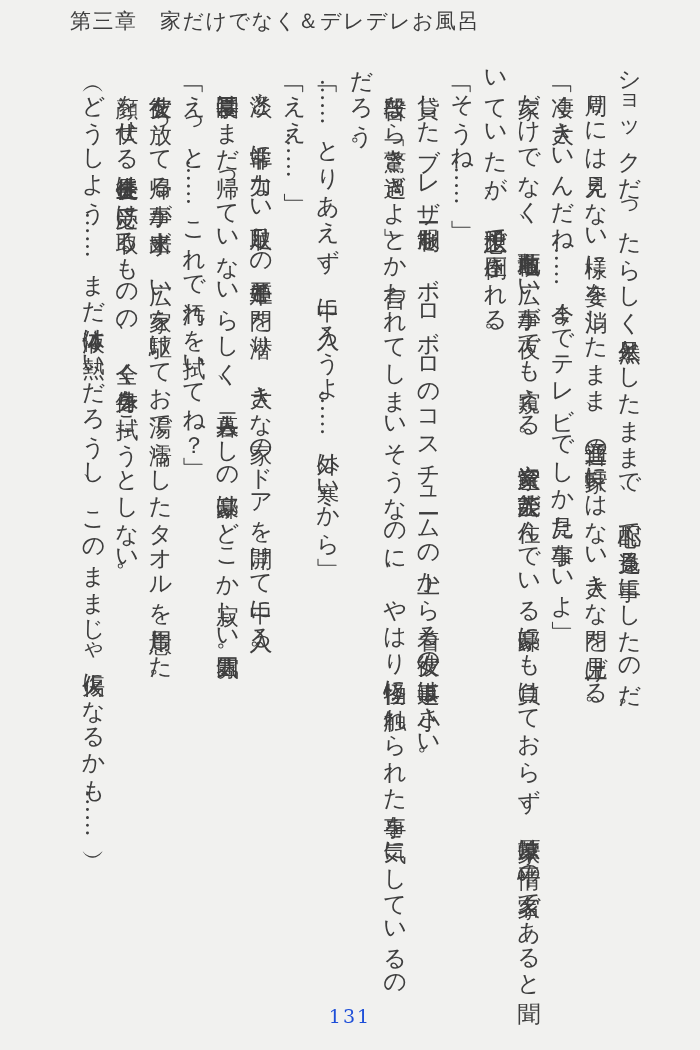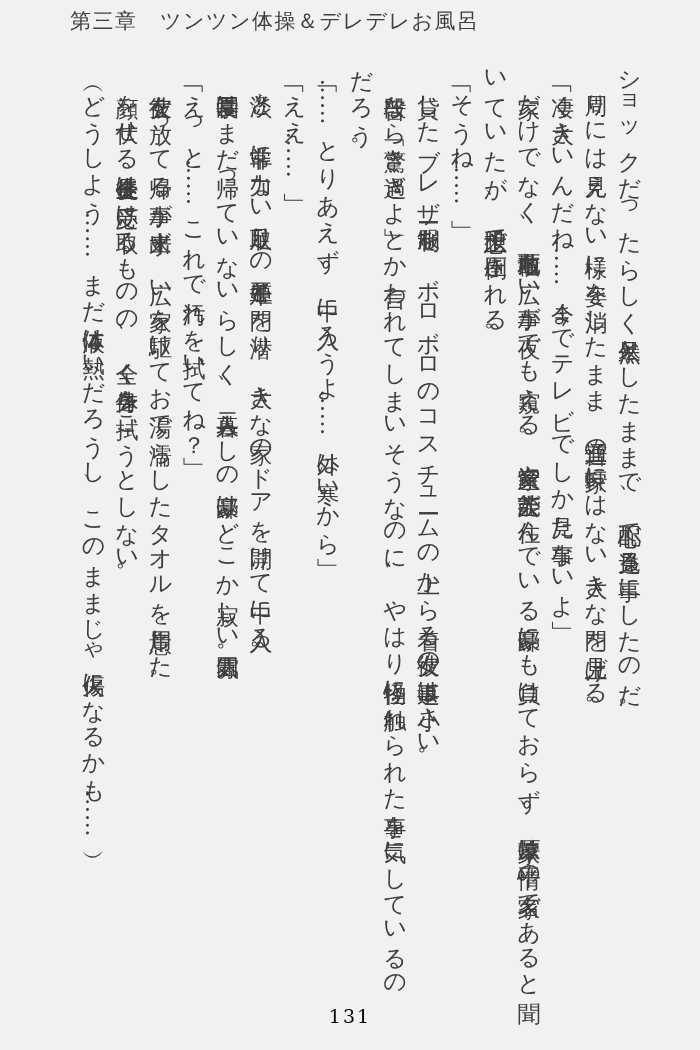--- a/index.html
+++ b/index.html
@@ -48,28 +48,28 @@
     text-indent: 1em;
   }
   .page-number {
     position: absolute;
     left: 0;
     top: 1005px;
     width: 700px;
     text-align: center;
     font-size: 19px;
     letter-spacing: 2px;
-    color: #000000;
+    color: #1d4ed8;
   }
 </style>
 </head>
 <body>
 
 <div class="page">
-  <div class="chapter-header">第三章　ツンツン体操＆デレデレお風呂</div>
+  <div class="chapter-header">第三章　家だけでなく＆デレデレお風呂</div>
 
   <div class="body-text">
       <p class="para">ショックだったらしく呆然としたままで、心配で見送る事にしたのだ。</p>
       <p class="para indent">周りには見えない様に姿を消したまま、普通の一軒家にはない大きな門を見上げる。</p>
       <p class="para indent">「凄く大きいんだね……今までテレビでしか見た事ないよ」</p>
       <p class="para indent">家だけでなく、敷地面積も広い事が夜でも窺える。資産家や芸能人が住んでいる豪邸にも負けておらず、華原家は平情の名家であると聞いていたが、予想以上で圧倒される。</p>
       <p class="para indent">「そうね……」</p>
       <p class="para indent">貸したブレザー制服を、ボロボロのコスチュームの上から着る彼女の返事は小さい。</p>
       <p class="para indent">普段なら「驚き過ぎよ」とか言われてしまいそうなのに、やはり怪物に触れられた事を気にしているのだろう。</p>
       <p class="para indent">「……とりあえず、中に入ろうよ……外は寒いから」</p>

